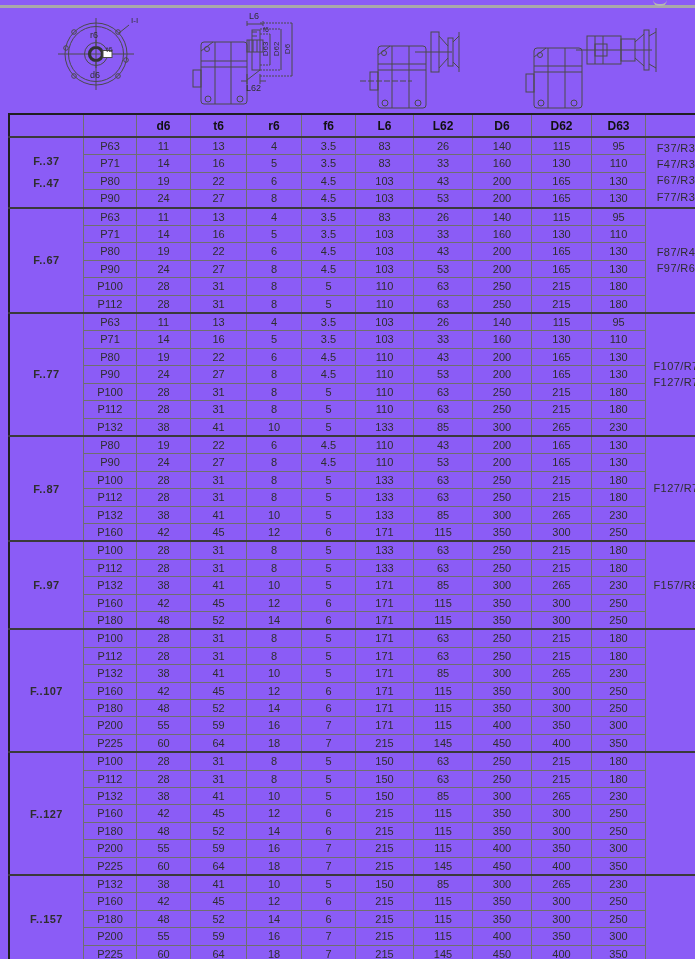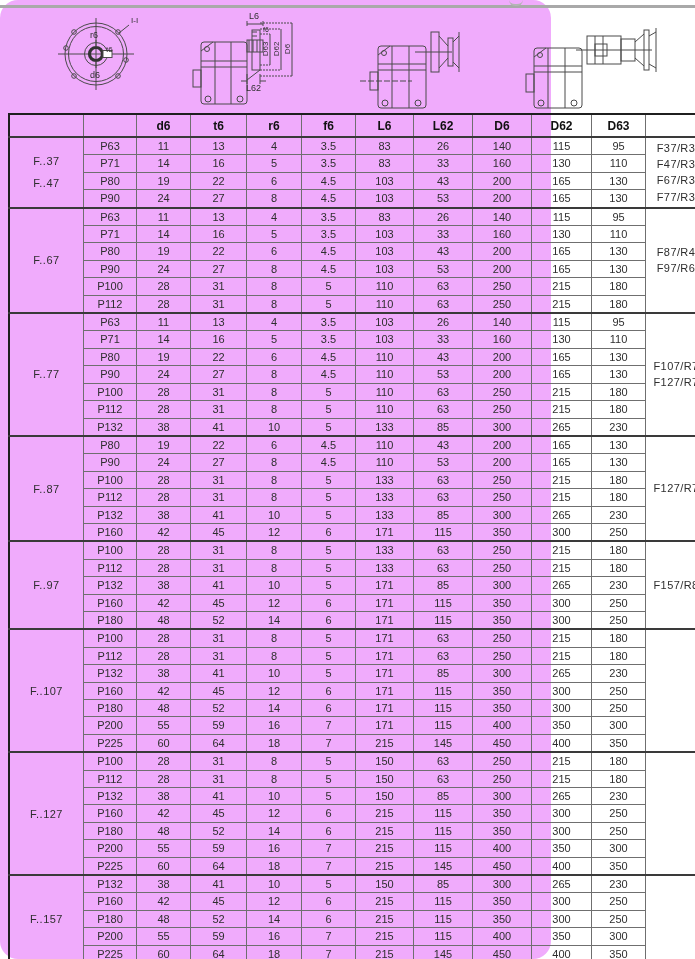--- a/index.html
+++ b/index.html
@@ -1,29 +1,29 @@
 <!DOCTYPE html>
 <html><head>
 <meta charset="utf-8">
 <style>
   html,body{margin:0;padding:0;background:#fff;}
   body{width:695px;height:959px;overflow:hidden;font-family:"Liberation Sans",sans-serif;}
-  .page{position:relative;width:551px;height:959px;background:#f0abfc;border-radius:18px;}
+  .page{position:relative;width:695px;height:959px;background:#8b5cf6;}
   .top-rule{position:absolute;left:0;top:5px;width:695px;height:3px;background:#a9a9a9;}
   .corner-artifact{position:absolute;right:28px;top:0;width:14px;height:4px;border-bottom:2px solid #b5b5b5;border-radius:0 0 8px 8px;}
   .drawings{position:absolute;left:0;top:8px;width:695px;height:104px;}
   svg text{font-family:"Liberation Sans",sans-serif;fill:#2f2f2f;}
   .dims-table{position:absolute;left:8px;top:113px;width:685px;border-collapse:collapse;table-layout:fixed;
     border:2px solid #1f1f1f;}
   .dims-table th,.dims-table td{border:1px solid #6f6f6f;text-align:center;vertical-align:middle;
     padding:0;font-size:11px;color:#2e2e2e;overflow:hidden;white-space:nowrap;}
   .dims-table thead th{height:21px;font-size:12px;font-weight:bold;color:#111;border-bottom:2px solid #3a3a3a;}
   .dims-table tbody td{height:16.4px;line-height:16.4px;}
   .dims-table tr.group-start td{border-top:2px solid #3a3a3a;}
-  .group-cell{font-weight:normal;font-size:14px;color:#111;letter-spacing:0.5px;}
+  .group-cell{font-weight:bold;font-size:14px;color:#111;letter-spacing:0.5px;}
   .group-cell div{line-height:22px;}
   .size-cell{font-weight:normal;font-size:11.5px;color:#111;}
   .notes-cell{font-size:9px;color:#3a3a3a;line-height:15px;letter-spacing:0.4px;}
 </style>
 </head>
 <body>
 
 <div class="page">
   <div class="top-rule"></div>
   <div class="corner-artifact"></div>

